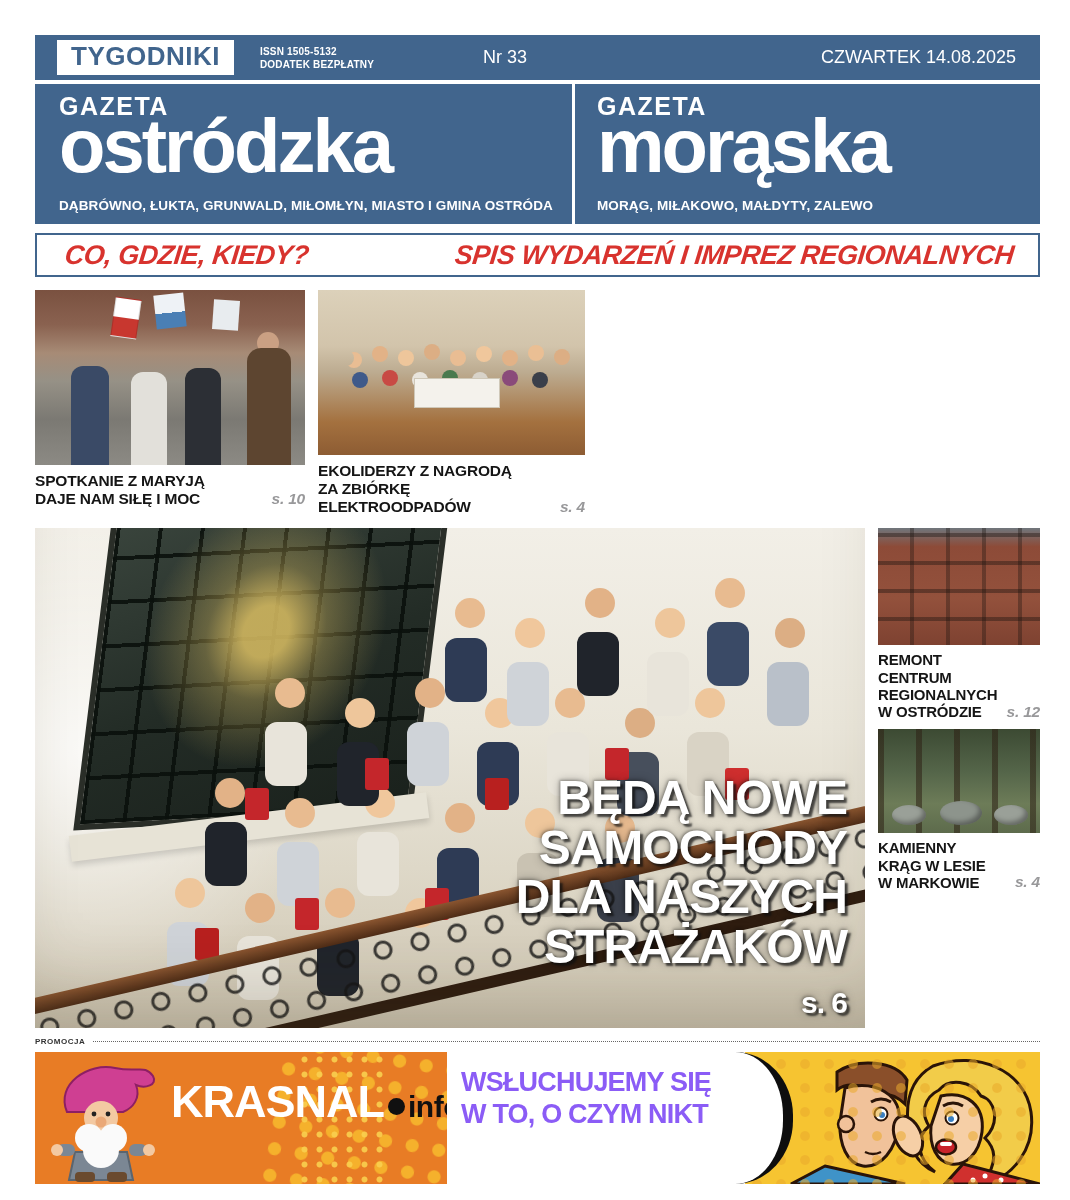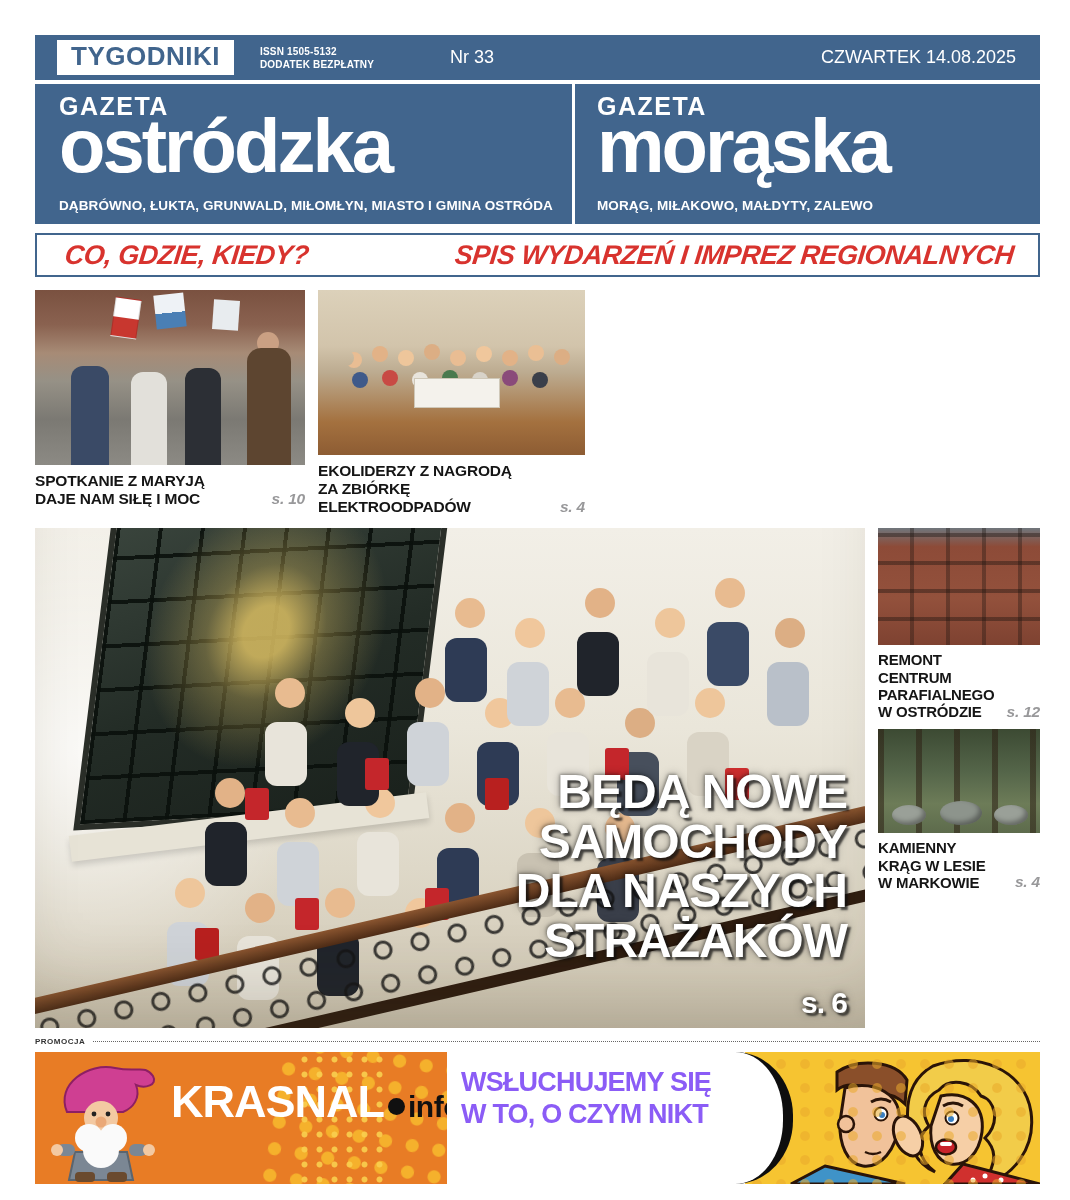--- a/index.html
+++ b/index.html
@@ -11,21 +11,21 @@
     --pagegray:#98989a;
   }
   *{box-sizing:border-box; margin:0; padding:0;}
   html,body{width:1070px; height:1200px; background:#fff; font-family:"Liberation Sans",sans-serif; overflow:hidden;}
   .sheet{position:relative; width:1005px; margin:35px auto 0 35px;}
 
   
   .topbar{height:45px; background:var(--blue); display:flex; align-items:center; padding:0 24px 0 22px;}
   .brandbox{background:#fff; color:var(--blue); font-weight:700; font-size:26px; letter-spacing:.5px; padding:1px 14px 3px;}
   .issn{margin-left:26px; color:#fff; font-size:10px; font-weight:700; line-height:1.3; letter-spacing:.2px;}
-  .issue{margin-left:76px; color:#fff; font-size:18px;}
+  .issue{margin-left:109px; color:#fff; font-size:18px;}
   .date{margin-left:auto; color:#fff; font-size:18px;}
 
   
   .masthead{margin-top:4px; height:140px; display:flex;}
   .mastcol{background:var(--blue); color:#fff; position:relative; padding:8px 0 0 24px;}
   .mast-left{width:537px;}
   .mast-div{width:3px; background:#fff;}
   .mast-right{flex:1; padding-left:22px;}
   .kicker{font-size:25px; font-weight:700; letter-spacing:1.5px;}
   .mastname{font-size:76px; font-weight:700; letter-spacing:-3px; line-height:.88; margin-top:-8px;}
@@ -98,21 +98,21 @@
      box-shadow:60px 10px 0 0 #c4262b,180px -20px 0 0 #c4262b,300px 0 0 0 #b8201f,420px -30px 0 0 #c4262b,540px -10px 0 0 #ce2e2e,110px 120px 0 0 #c4262b,10px 150px 0 0 #b8201f,240px 110px 0 0 #c4262b;}
   .rail{position:absolute; left:-50px; bottom:118px; width:1000px; height:16px; background:linear-gradient(#8a5530,#4e2c16); transform:rotate(-13deg); border-radius:8px;}
   .curls{position:absolute; left:-50px; bottom:52px; width:1000px; height:66px; transform:rotate(-13deg); opacity:.8;
      background-image:radial-gradient(circle 12px at center, transparent 6px, #141414 7px 9px, transparent 10px);
      background-size:38px 34px;}
   .rail2{position:absolute; left:-70px; bottom:34px; width:1000px; height:12px; background:#2f1d10; transform:rotate(-13deg);}
   .vign{position:absolute; inset:0; box-shadow:inset 0 -60px 80px -40px rgba(60,50,30,.25);}
   .headline{position:absolute; right:18px; bottom:10px; text-align:right;}
   .headline span{display:block; color:#fff; font-size:48px; font-weight:800; letter-spacing:-1px; line-height:1.04;
      text-shadow:3px 3px 2px rgba(15,15,15,.7), -1px -1px 3px rgba(15,15,15,.35), 0 0 10px rgba(0,0,0,.35);}
-  .headline .hpage{font-size:30px; margin-top:21px; font-weight:800;}
+  .headline .hpage{font-size:30px; margin-top:15px; font-weight:800;}
 
   
   .sidebar{display:flex; flex-direction:column;}
   .sideitem{margin-bottom:9px;}
   .side-caption{position:relative; margin-top:6px; color:var(--ink); font-size:15px; font-weight:700; line-height:1.15; letter-spacing:-.2px; padding-right:36px;}
   .side-caption span{display:block;}
   .ph-fire{height:95px; background:linear-gradient(180deg,#c3c8cd 0%,#9aa2a8 28%,#b23028 44%,#8e2620 60%,#41464c 76%,#7c8287 100%);}
   .fireman{position:absolute; left:16px; top:38px; width:18px; height:52px; background:#203049; border-radius:6px 6px 0 0;}
   .fireman.f2{left:44px; top:42px; background:#2a3a55;}
   .fireman.f3{left:112px; top:40px; background:#1c2a40;}
@@ -235,21 +235,21 @@
         <span class="hpage">s. 6</span>
       </div>
     </div>
 
     <div class="sidebar">
 
       <div class="sideitem">
         <div class="photo ph-brick"></div>
         <div class="side-caption">
           <span>REMONT CENTRUM</span>
-          <span>PARAFIALNEGO</span>
+          <span>REGIONALNYCH</span>
           <span>W OSTRÓDZIE</span>
           <em class="pagenum">s. 12</em>
         </div>
       </div>
 
       <div class="sideitem">
         <div class="photo ph-forest">
           <div class="stone st1"></div>
           <div class="stone st2"></div>
           <div class="stone st3"></div>

